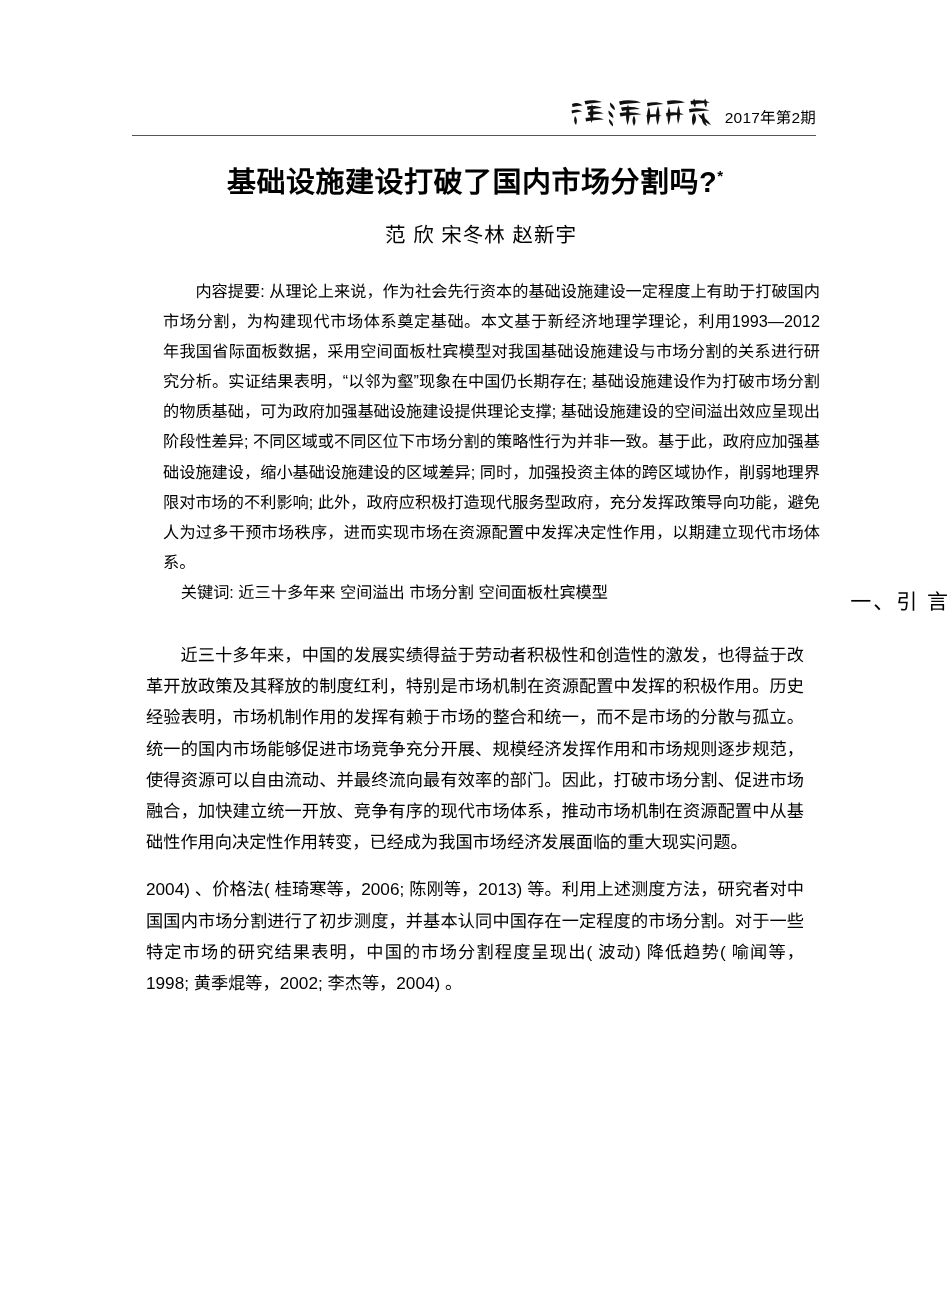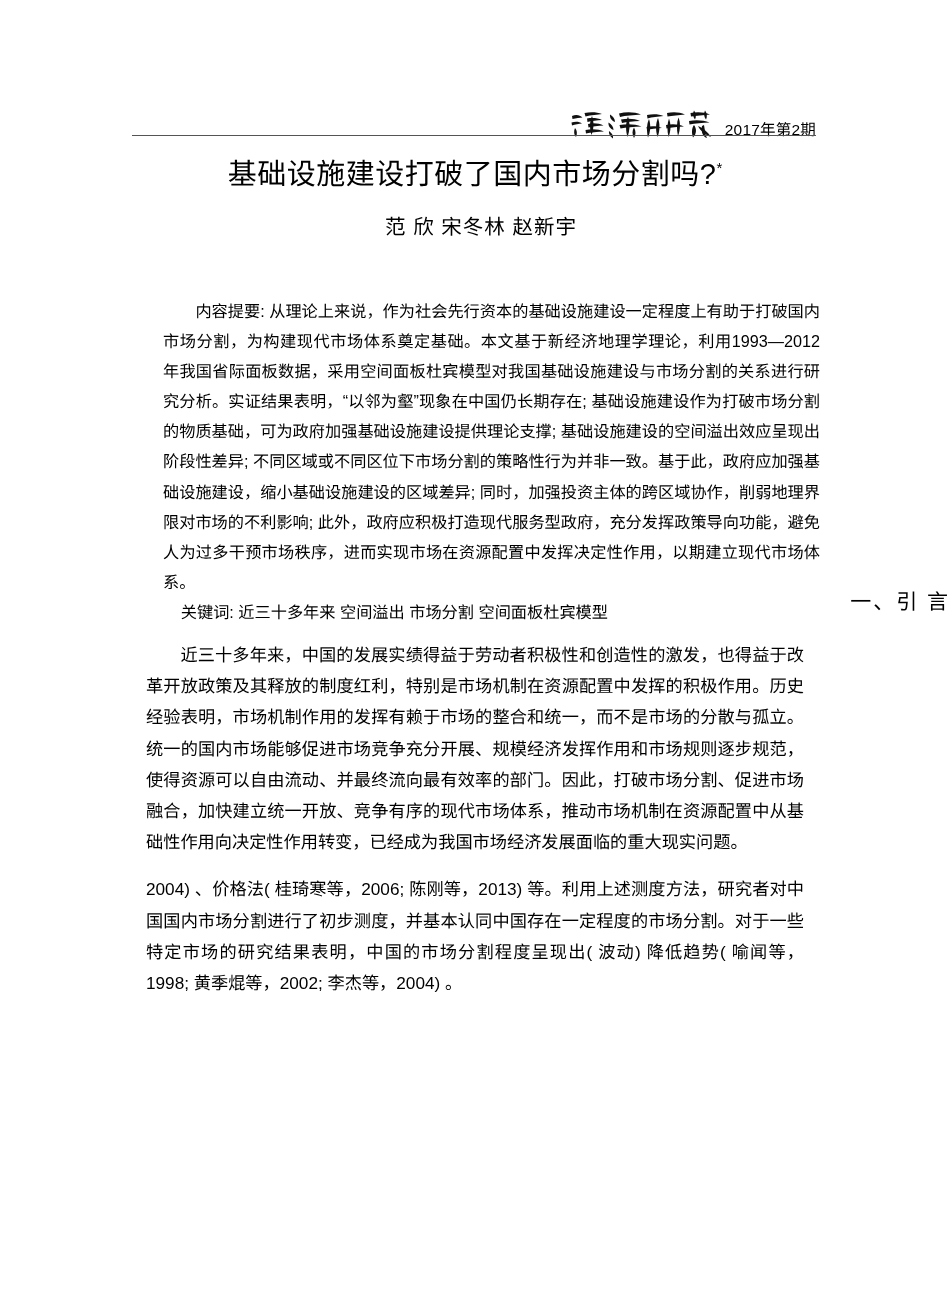--- a/index.html
+++ b/index.html
@@ -19,21 +19,21 @@
     margin: 0 auto;
     background: #ffffff;
     overflow: hidden;
     box-sizing: border-box;
   }
 
   
   .masthead {
     position: absolute;
     left: 132px;
-    top: 104px;
+    top: 92px;
     width: 684px;
     height: 40px;
   }
   .masthead-inner {
     display: flex;
     align-items: flex-end;
     justify-content: flex-end;
     gap: 6px;
     height: 36px;
   }
@@ -61,43 +61,43 @@
   
   .title-block {
     position: absolute;
     left: 0;
     top: 156px;
     width: 950px;
     text-align: center;
   }
   .doc-title {
     font-size: 29px;
-    font-weight: 400;
+    font-weight: 700;
     letter-spacing: 0.5px;
     line-height: 1.25;
-    margin: 0;
+    margin: 8px;
     white-space: nowrap;
   }
   .doc-title .fn-mark {
     font-size: 15px;
     vertical-align: super;
     letter-spacing: 0;
   }
   .authors {
     margin: 22px 0 0 12px;
     font-size: 20.5px;
     letter-spacing: 1px;
     line-height: 1.3;
   }
 
   
   .abstract-block {
     position: absolute;
     left: 163px;
-    top: 296px;
+    top: 276px;
     width: 657px;
   }
   .abstract-text {
     margin: 0;
     font-size: 16.2px;
     line-height: 30.1px;
     text-align: justify;
     text-justify: inter-ideograph;
     text-indent: 2em;
   }

